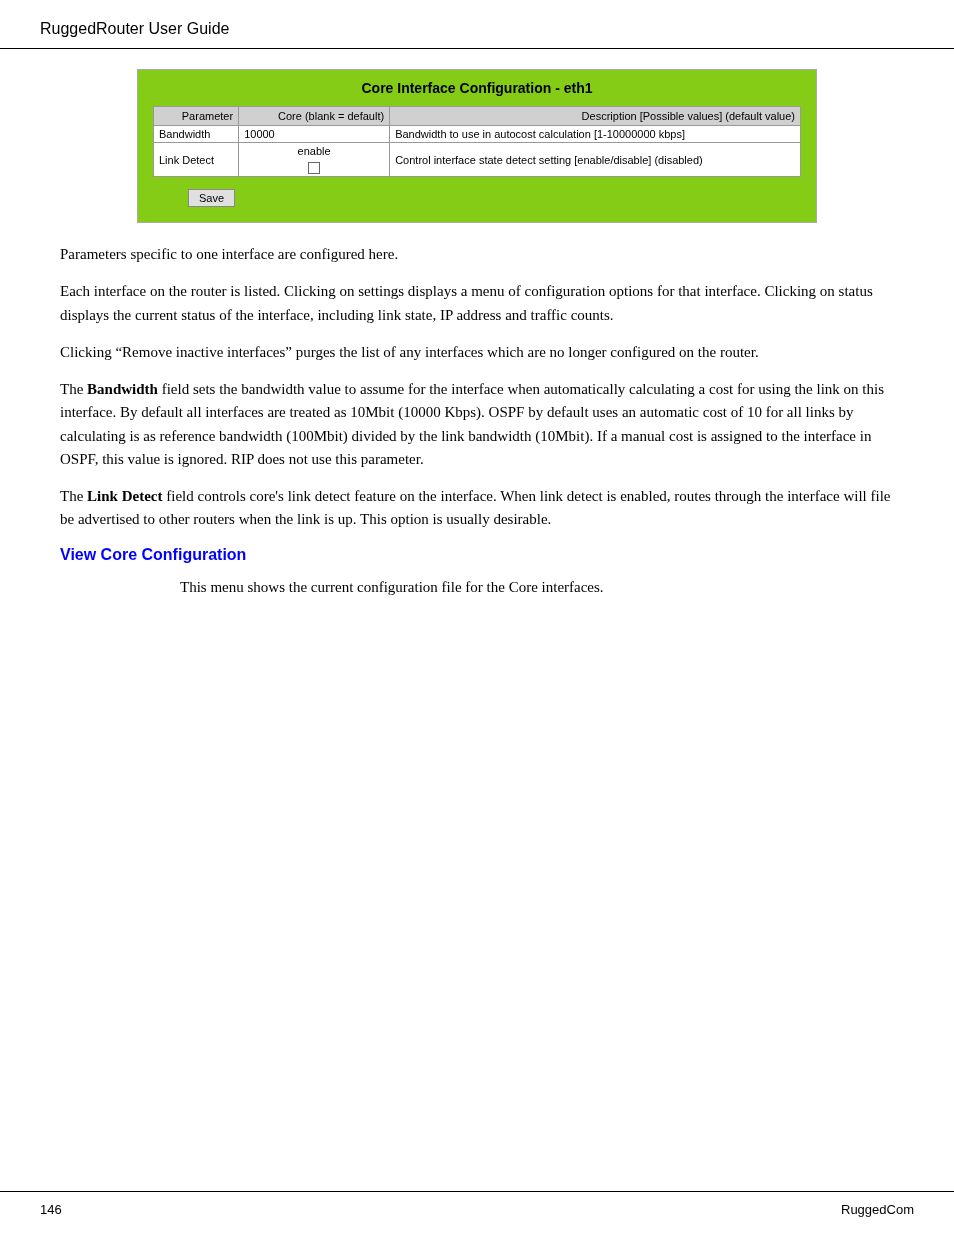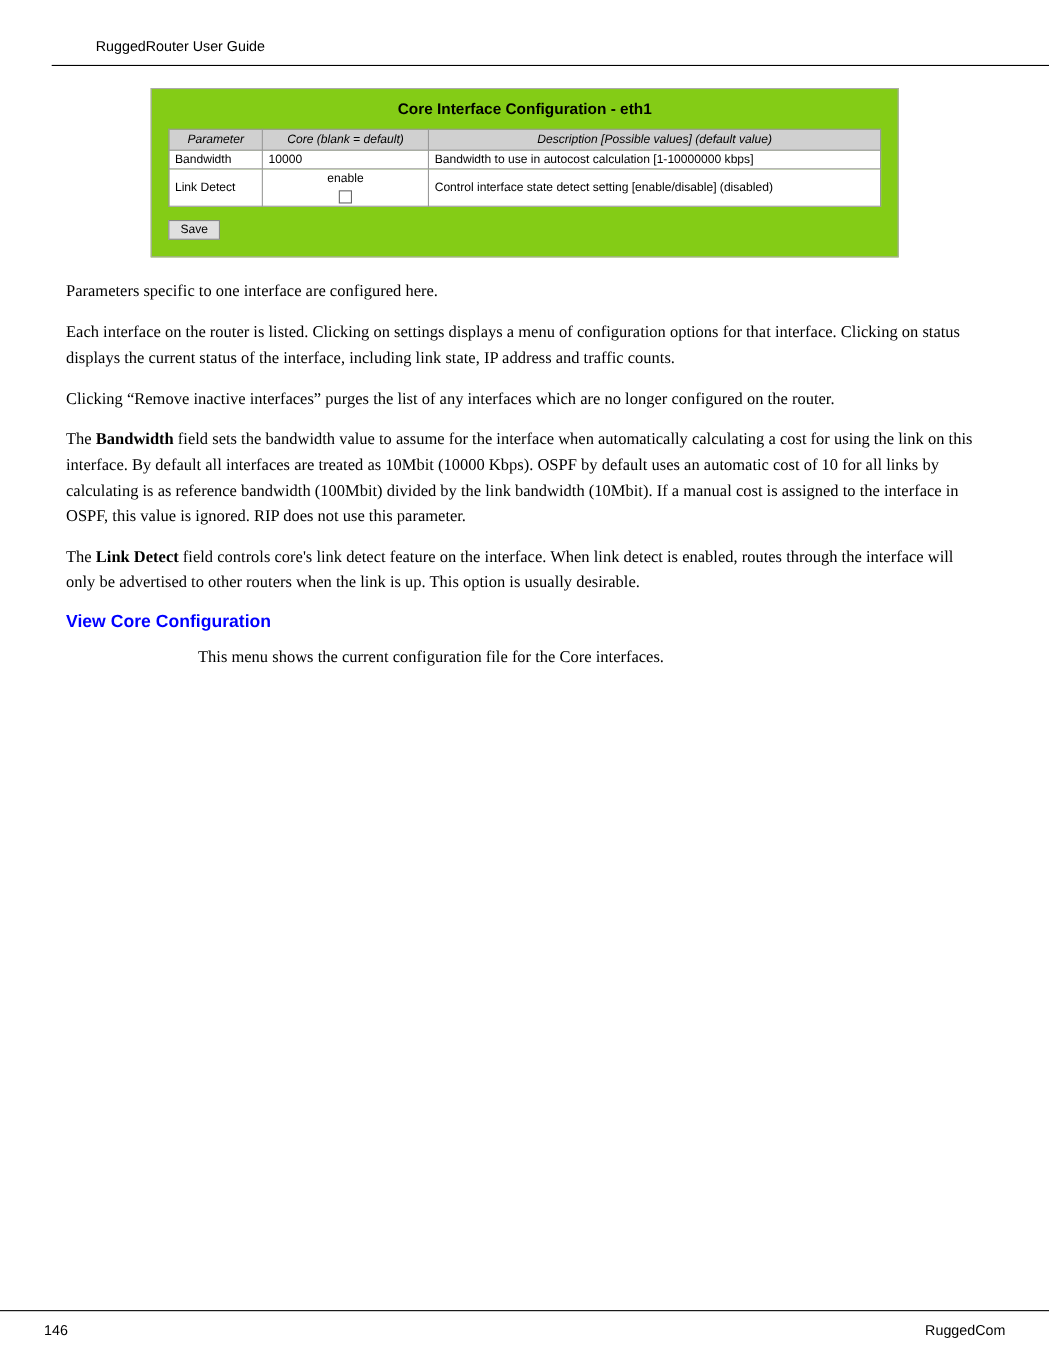--- a/index.html
+++ b/index.html
@@ -11,25 +11,24 @@
       background: #fff;
       width: 954px;
       min-height: 1235px;
       position: relative;
     }
 
     .page-header {
       display: flex;
       justify-content: space-between;
       align-items: center;
-      padding: 34px 40px 10px 40px;
+      padding: 20px 40px 10px 40px;
       border-bottom: 1px solid #000;
       font-family: Arial, sans-serif;
-      font-size: 13px;
-      margin-left: 47px;
+      font-size: 16px;
     }
 
     .page-footer {
       position: absolute;
       bottom: 0;
       left: 0;
       right: 0;
       display: flex;
       justify-content: space-between;
       align-items: center;
@@ -64,23 +63,22 @@
       width: 100%;
       border-collapse: collapse;
       font-family: Arial, sans-serif;
       font-size: 11px;
     }
 
     .config-table th {
       background: #d0d0d0;
       border: 1px solid #999;
       padding: 3px 5px;
-      text-align: center;
+      text-align: right;
       font-weight: normal;
-      font-style: italic;
     }
 
     .config-table td {
       border: 1px solid #999;
       padding: 2px 5px;
       background: #fff;
       vertical-align: middle;
     }
 
     .config-table tr:nth-child(odd) td {
@@ -88,20 +86,21 @@
     }
 
     .save-btn {
       margin-top: 6px;
       padding: 2px 10px;
       font-family: Arial, sans-serif;
       font-size: 11px;
       border: 1px solid #888;
       background: #e0e0e0;
       cursor: pointer;
+      margin-left: 35px;
     }
 
     .checkbox-cell {
       display: flex;
       align-items: center;
       gap: 5px;
       flex-direction: column;
     }
 
     .fake-checkbox {
@@ -180,21 +179,21 @@
 
   <p class="body-text">Each interface on the router is listed.  Clicking on settings displays a menu of configuration options for that interface.  Clicking on status displays the current status of the interface, including link state, IP address and traffic counts.</p>
 
   <p class="body-text">Clicking “Remove inactive interfaces” purges the list of any interfaces which are no longer configured on the router.</p>
 
   <p class="body-text">
     <span>The </span><span class="bold-inline">Bandwidth</span><span> field sets the bandwidth value to assume for the interface when automatically calculating a cost for using the link on this interface.  By default all interfaces are treated as 10Mbit (10000 Kbps).  OSPF by default uses an automatic cost of 10 for all links by calculating is as reference bandwidth (100Mbit) divided by the link bandwidth (10Mbit).  If a manual cost is assigned to the interface in OSPF, this value is ignored.  RIP does not use this parameter.</span>
   </p>
 
   <p class="body-text">
-    <span>The </span><span class="bold-inline">Link Detect</span><span> field controls core's link detect feature on the interface.  When link detect is enabled, routes through the interface will only be advertised to other routers when the link is up.  This option is usually desirable.</span>
+    <span>The </span><span class="bold-inline">Link Detect</span><span> field controls core's link detect feature on the interface.  When link detect is enabled, routes through the interface will file be advertised to other routers when the link is up.  This option is usually desirable.</span>
   </p>
 
   <h2 class="section-heading">View Core Configuration</h2>
 
   <p class="body-text" style="padding-left: 120px;">This menu shows the current configuration file for the Core interfaces.</p>
 
 </div>
 
 <div class="page-footer">
   <span>146</span>

